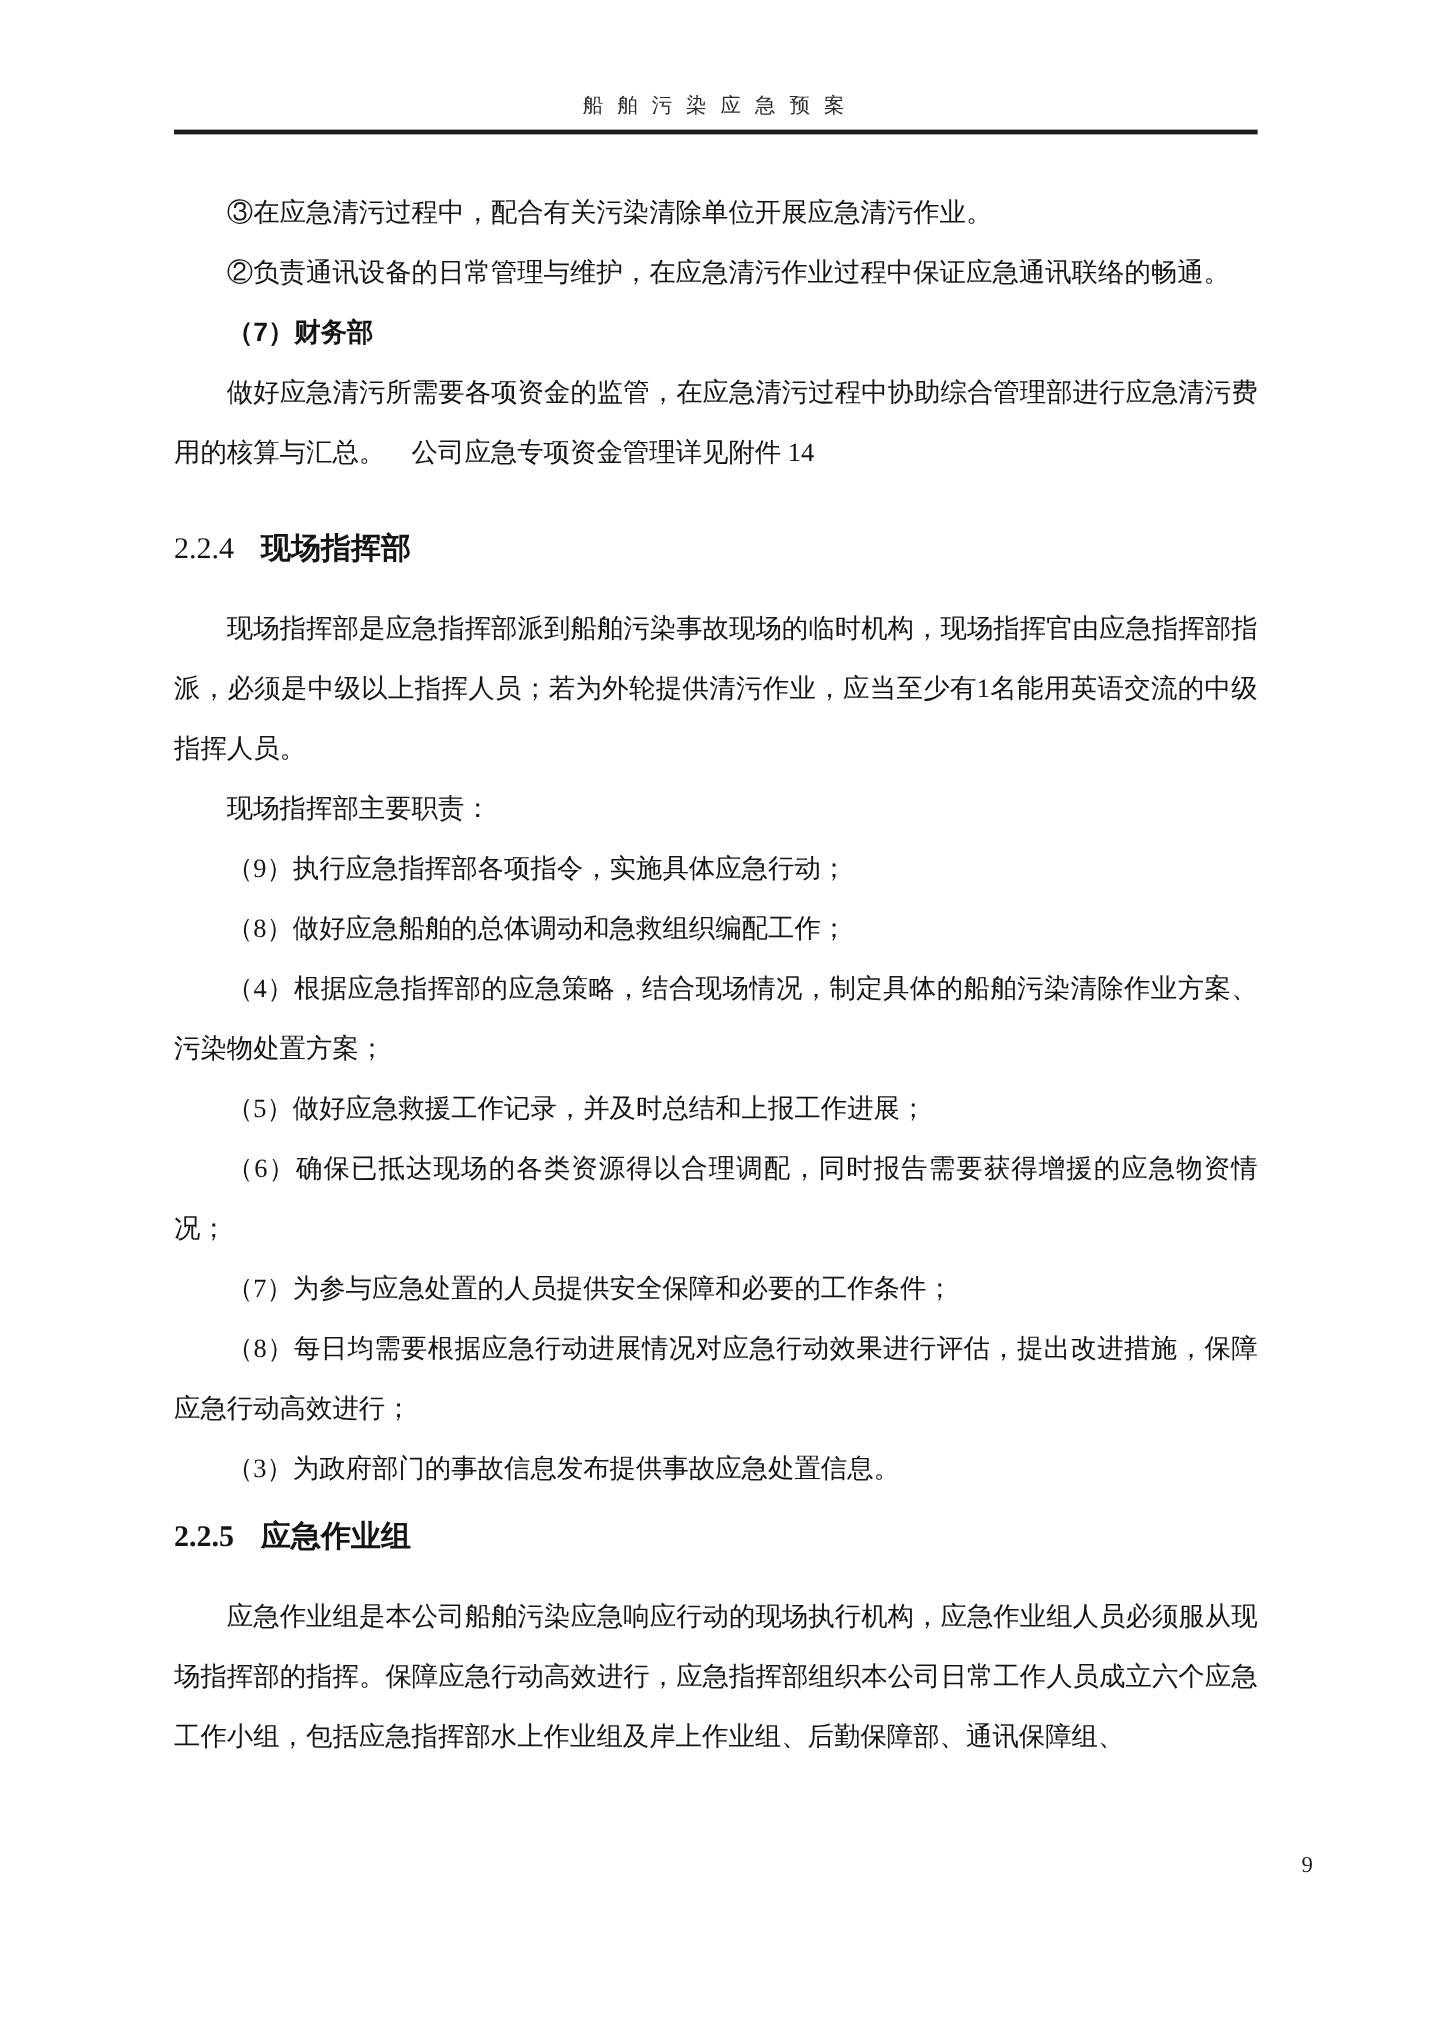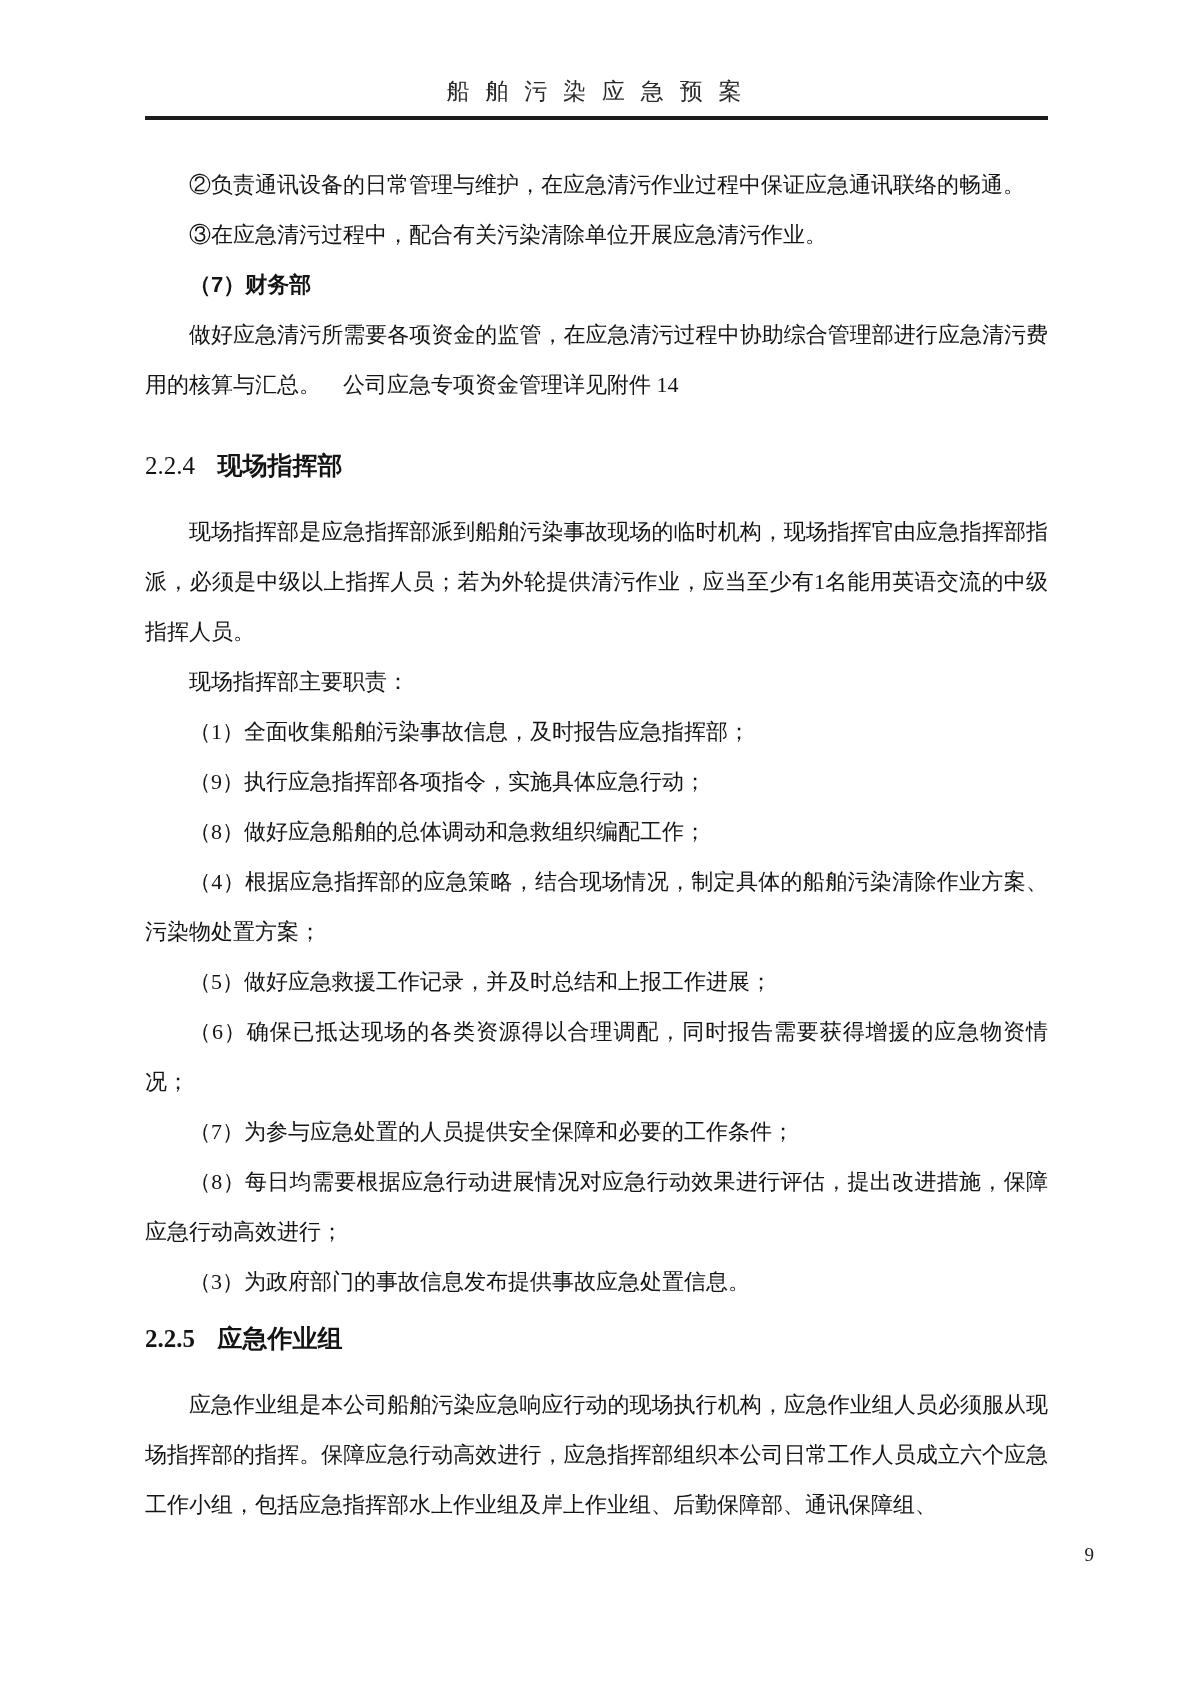--- a/index.html
+++ b/index.html
@@ -16,21 +16,21 @@
     overflow: hidden;
   }
   
   .header {
     margin: 0 143px 0 145px;
     padding-top: 76px;
   }
   .header-title {
     text-align: center;
     font-family: "Liberation Serif", "DejaVu Serif", serif;
-    font-size: 23px;
+    font-size: 17px;
     letter-spacing: 0.22em;
     color: #2a2a2a;
     white-space: nowrap;
   }
   .header-rule {
     margin-top: 9px;
     border-bottom: 4px solid #1c1c1c;
     height: 0;
   }
   
@@ -87,37 +87,36 @@
 
 <div class="page">
 
   <div class="header">
     <div class="header-title">船 舶 污 染 应 急 预 案</div>
     <div class="header-rule"></div>
   </div>
 
   <div class="doc-body">
 
+    <p class="para">③在应急清污过程中，配合有关污染清除单位开展应急清污作业。</p>
+
     <p class="para">②负责通讯设备的日常管理与维护，在应急清污作业过程中保证应急通讯联络的畅通。</p>
-
-    <p class="para">③在应急清污过程中，配合有关污染清除单位开展应急清污作业。</p>
 
     <p class="subheading">（7）财务部</p>
 
     <p class="para">做好应急清污所需要各项资金的监管，在应急清污过程中协助综合管理部进行应急清污费用的核算与汇总。　公司应急专项资金管理详见附件 14</p>
 
     <h2 class="section-heading">
       <span class="sec-num">2.2.4</span><span class="sec-title">现场指挥部</span>
     </h2>
 
     <p class="para">现场指挥部是应急指挥部派到船舶污染事故现场的临时机构，现场指挥官由应急指挥部指派，必须是中级以上指挥人员；若为外轮提供清污作业，应当至少有1名能用英语交流的中级指挥人员。</p>
 
     <p class="para">现场指挥部主要职责：</p>
 
-    <p class="para">（1）全面收集船舶污染事故信息，及时报告应急指挥部；</p>
     <p class="para">（9）执行应急指挥部各项指令，实施具体应急行动；</p>
     <p class="para">（8）做好应急船舶的总体调动和急救组织编配工作；</p>
     <p class="para">（4）根据应急指挥部的应急策略，结合现场情况，制定具体的船舶污染清除作业方案、污染物处置方案；</p>
     <p class="para">（5）做好应急救援工作记录，并及时总结和上报工作进展；</p>
     <p class="para">（6）确保已抵达现场的各类资源得以合理调配，同时报告需要获得增援的应急物资情况；</p>
     <p class="para">（7）为参与应急处置的人员提供安全保障和必要的工作条件；</p>
     <p class="para">（8）每日均需要根据应急行动进展情况对应急行动效果进行评估，提出改进措施，保障应急行动高效进行；</p>
     <p class="para">（3）为政府部门的事故信息发布提供事故应急处置信息。</p>
 
     <h2 class="section-heading tight">

